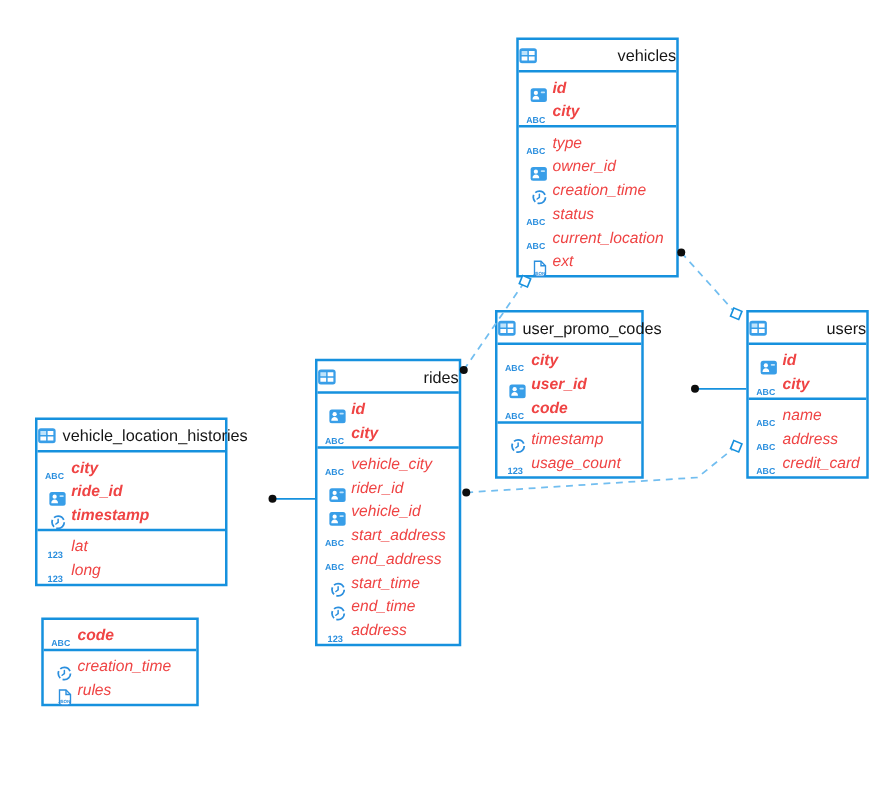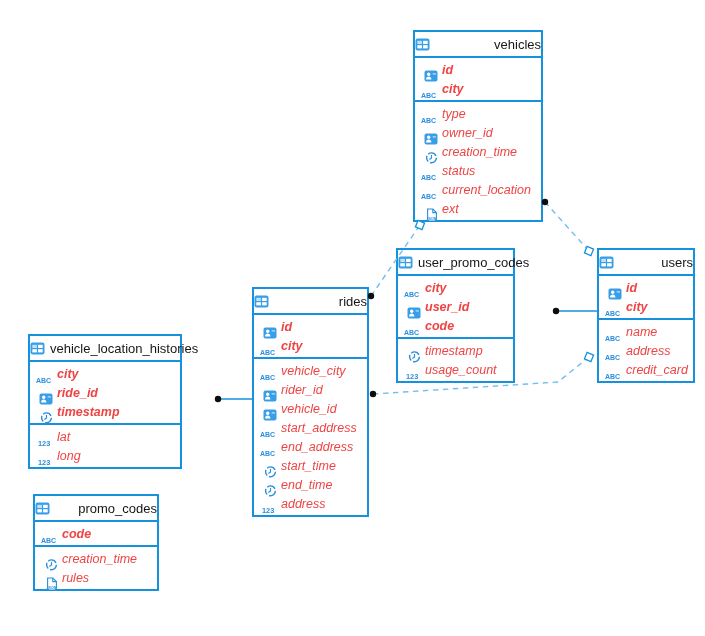--- a/index.html
+++ b/index.html
@@ -438,32 +438,20 @@
             <svg width="15" height="10" viewBox="0 0 15 10">
               <text x="0" y="8.4" font-family="Liberation Sans, sans-serif" font-size="7.4" font-weight="700" fill="#2B8FDE">123</text>
             </svg>
           </span>
           <span class="lbl">long</span>
         </div>
       </div>
   </div>
 
   <div class="tbl t-promo_codes">
-    <div class="hdr">
-      <span class="ticon">
-          <svg width="15" height="13" viewBox="0 0 15 13">
-            <rect x="0.5" y="0.5" width="14" height="12" rx="2.2" fill="#389EE8"></rect>
-            <rect x="2.3" y="2.8" width="4.6" height="3.2" fill="#BEE3FB"></rect>
-            <rect x="8.1" y="2.8" width="4.6" height="3.2" fill="#fff"></rect>
-            <rect x="2.3" y="7.2" width="4.6" height="3.2" fill="#fff"></rect>
-            <rect x="8.1" y="7.2" width="4.6" height="3.2" fill="#fff"></rect>
-          </svg>
-        </span>
-      <span class="ttl">promo_codes</span>
-    </div>
     <div class="sec sec-primary">
         <div class="row">
           <span class="fic">
             <svg width="17" height="10" viewBox="0 0 17 10">
               <text x="0" y="8.2" font-family="Liberation Sans, sans-serif" font-size="7" font-weight="700" fill="#2B8FDE">ABC</text>
             </svg>
           </span>
           <span class="lbl">code</span>
         </div>
       </div>

